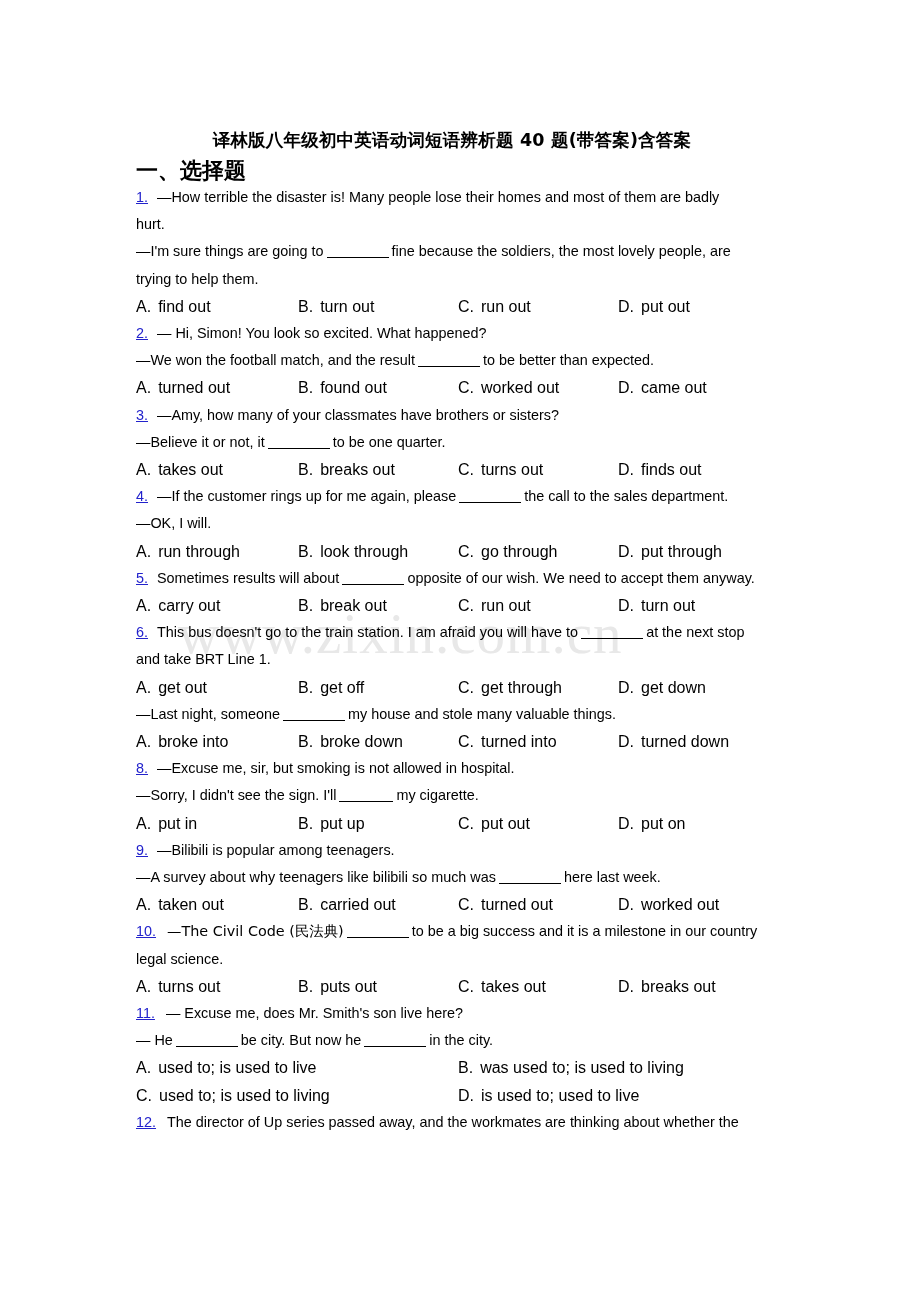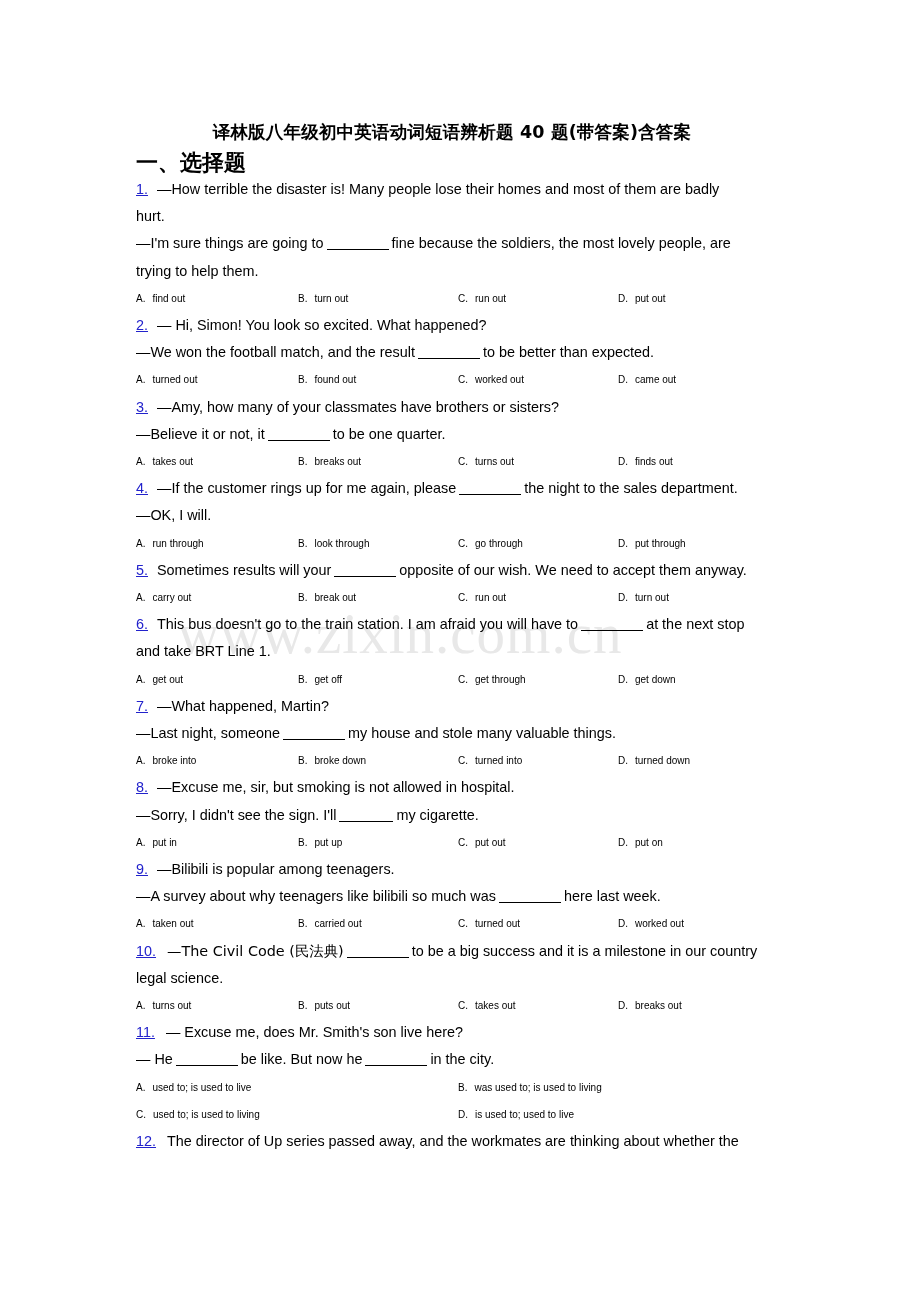--- a/index.html
+++ b/index.html
@@ -31,21 +31,21 @@
     color: #e8e8e8;
     white-space: nowrap;
     z-index: 0;
     pointer-events: none;
     user-select: none;
     line-height: 64px;
   }
   #content {
     position: absolute;
     left: 0;
-    top: 8px;
+    top: 16px;
     width: 920px;
     z-index: 2;
   }
   .doc-title {
     margin: 0;
     padding: 110px 0 0 0;
     text-align: center;
     font-size: 17.5px;
     font-weight: bold;
     line-height: 28px;
@@ -89,21 +89,21 @@
     margin: 0 3px;
     vertical-align: -2px;
     height: 0px;
   }
   .blank.short {
     width: 54px;
   }
   .opts {
     position: relative;
     height: 27.2px;
-    font-size: 10px;
+    font-size: 16px;
     line-height: 27.2px;
   }
   .opt {
     position: absolute;
     white-space: nowrap;
   }
   .opt .lbl {
     margin-right: 7px;
   }
   .oA { left: 136px; }
@@ -160,53 +160,52 @@
         <div class="line"><span>—Believe it or not, it</span><span class="blank"></span><span>to be one quarter.</span></div>
         <div class="opts">
           <span class="opt oA"><span class="lbl">A.</span><span>takes out</span></span>
           <span class="opt oB"><span class="lbl">B.</span><span>breaks out</span></span>
           <span class="opt oC"><span class="lbl">C.</span><span>turns out</span></span>
           <span class="opt oD"><span class="lbl">D.</span><span>finds out</span></span>
         </div>
       </div>
 
       <div>
-        <div class="line"><span class="qnum">4.</span><span>—If the customer rings up for me again, please</span><span class="blank"></span><span>the night to the sales department.</span></div>
+        <div class="line"><span class="qnum">4.</span><span>—If the customer rings up for me again, please</span><span class="blank"></span><span>the call to the sales department.</span></div>
         <div class="line"><span>—OK, I will.</span></div>
         <div class="opts">
           <span class="opt oA"><span class="lbl">A.</span><span>run through</span></span>
           <span class="opt oB"><span class="lbl">B.</span><span>look through</span></span>
           <span class="opt oC"><span class="lbl">C.</span><span>go through</span></span>
           <span class="opt oD"><span class="lbl">D.</span><span>put through</span></span>
         </div>
       </div>
 
       <div>
-        <div class="line"><span class="qnum">5.</span><span>Sometimes results will your</span><span class="blank"></span><span>opposite of our wish. We need to accept them anyway.</span></div>
+        <div class="line"><span class="qnum">5.</span><span>Sometimes results will about</span><span class="blank"></span><span>opposite of our wish. We need to accept them anyway.</span></div>
         <div class="opts">
           <span class="opt oA"><span class="lbl">A.</span><span>carry out</span></span>
           <span class="opt oB"><span class="lbl">B.</span><span>break out</span></span>
           <span class="opt oC"><span class="lbl">C.</span><span>run out</span></span>
           <span class="opt oD"><span class="lbl">D.</span><span>turn out</span></span>
         </div>
       </div>
 
       <div>
         <div class="line"><span class="qnum">6.</span><span>This bus doesn't go to the train station. I am afraid you will have to</span><span class="blank"></span><span>at the next stop</span></div>
         <div class="line"><span>and take BRT Line 1.</span></div>
         <div class="opts">
           <span class="opt oA"><span class="lbl">A.</span><span>get out</span></span>
           <span class="opt oB"><span class="lbl">B.</span><span>get off</span></span>
           <span class="opt oC"><span class="lbl">C.</span><span>get through</span></span>
           <span class="opt oD"><span class="lbl">D.</span><span>get down</span></span>
         </div>
       </div>
 
       <div>
-        <div class="line"><span class="qnum">7.</span><span>—What happened, Martin?</span></div>
         <div class="line"><span>—Last night, someone</span><span class="blank"></span><span>my house and stole many valuable things.</span></div>
         <div class="opts">
           <span class="opt oA"><span class="lbl">A.</span><span>broke into</span></span>
           <span class="opt oB"><span class="lbl">B.</span><span>broke down</span></span>
           <span class="opt oC"><span class="lbl">C.</span><span>turned into</span></span>
           <span class="opt oD"><span class="lbl">D.</span><span>turned down</span></span>
         </div>
       </div>
 
       <div>
@@ -237,21 +236,21 @@
         <div class="opts">
           <span class="opt oA"><span class="lbl">A.</span><span>turns out</span></span>
           <span class="opt oB"><span class="lbl">B.</span><span>puts out</span></span>
           <span class="opt oC"><span class="lbl">C.</span><span>takes out</span></span>
           <span class="opt oD"><span class="lbl">D.</span><span>breaks out</span></span>
         </div>
       </div>
 
       <div>
         <div class="line"><span class="qnum w2">11.</span><span>— Excuse me, does Mr. Smith's son live here?</span></div>
-        <div class="line"><span>— He</span><span class="blank"></span><span>be like. But now he</span><span class="blank"></span><span>in the city.</span></div>
+        <div class="line"><span>— He</span><span class="blank"></span><span>be city. But now he</span><span class="blank"></span><span>in the city.</span></div>
         <div class="opts two">
           <span class="opt oA"><span class="lbl">A.</span><span>used to; is used to live</span></span>
           <span class="opt oB"><span class="lbl">B.</span><span>was used to; is used to living</span></span>
         </div>
         <div class="opts two">
           <span class="opt oA"><span class="lbl">C.</span><span>used to; is used to living</span></span>
           <span class="opt oD"><span class="lbl">D.</span><span>is used to; used to live</span></span>
         </div>
       </div>
 

